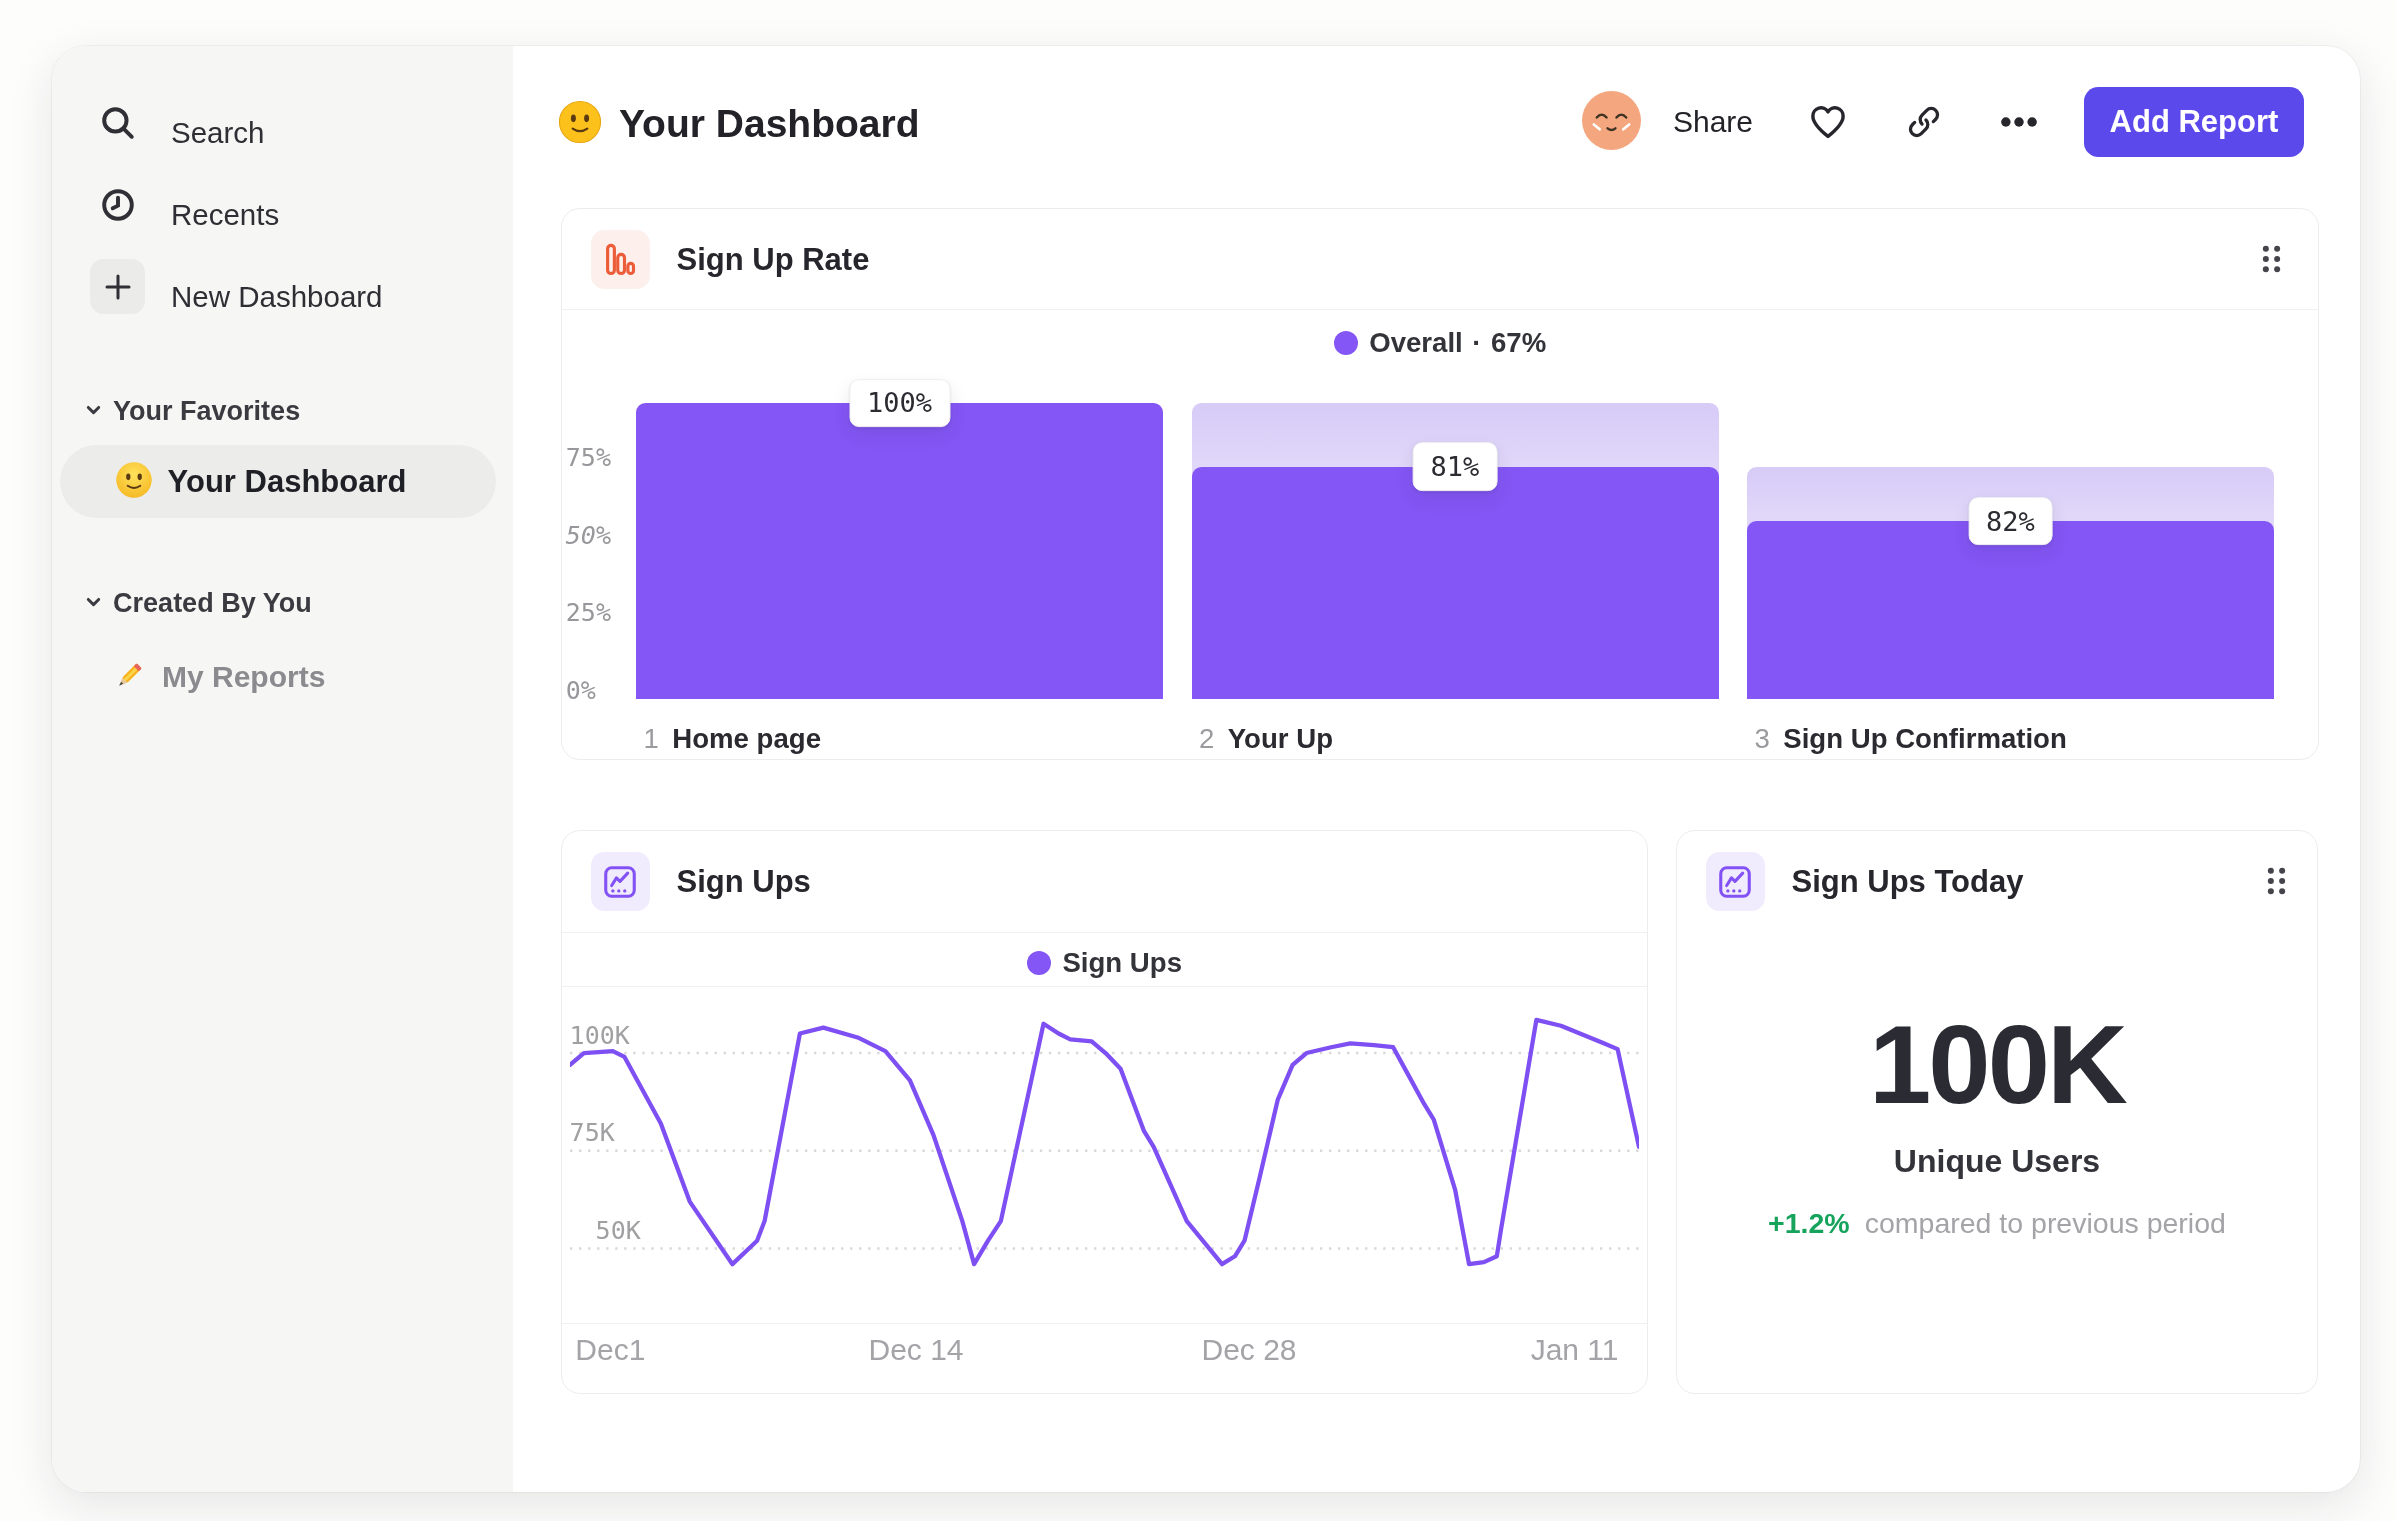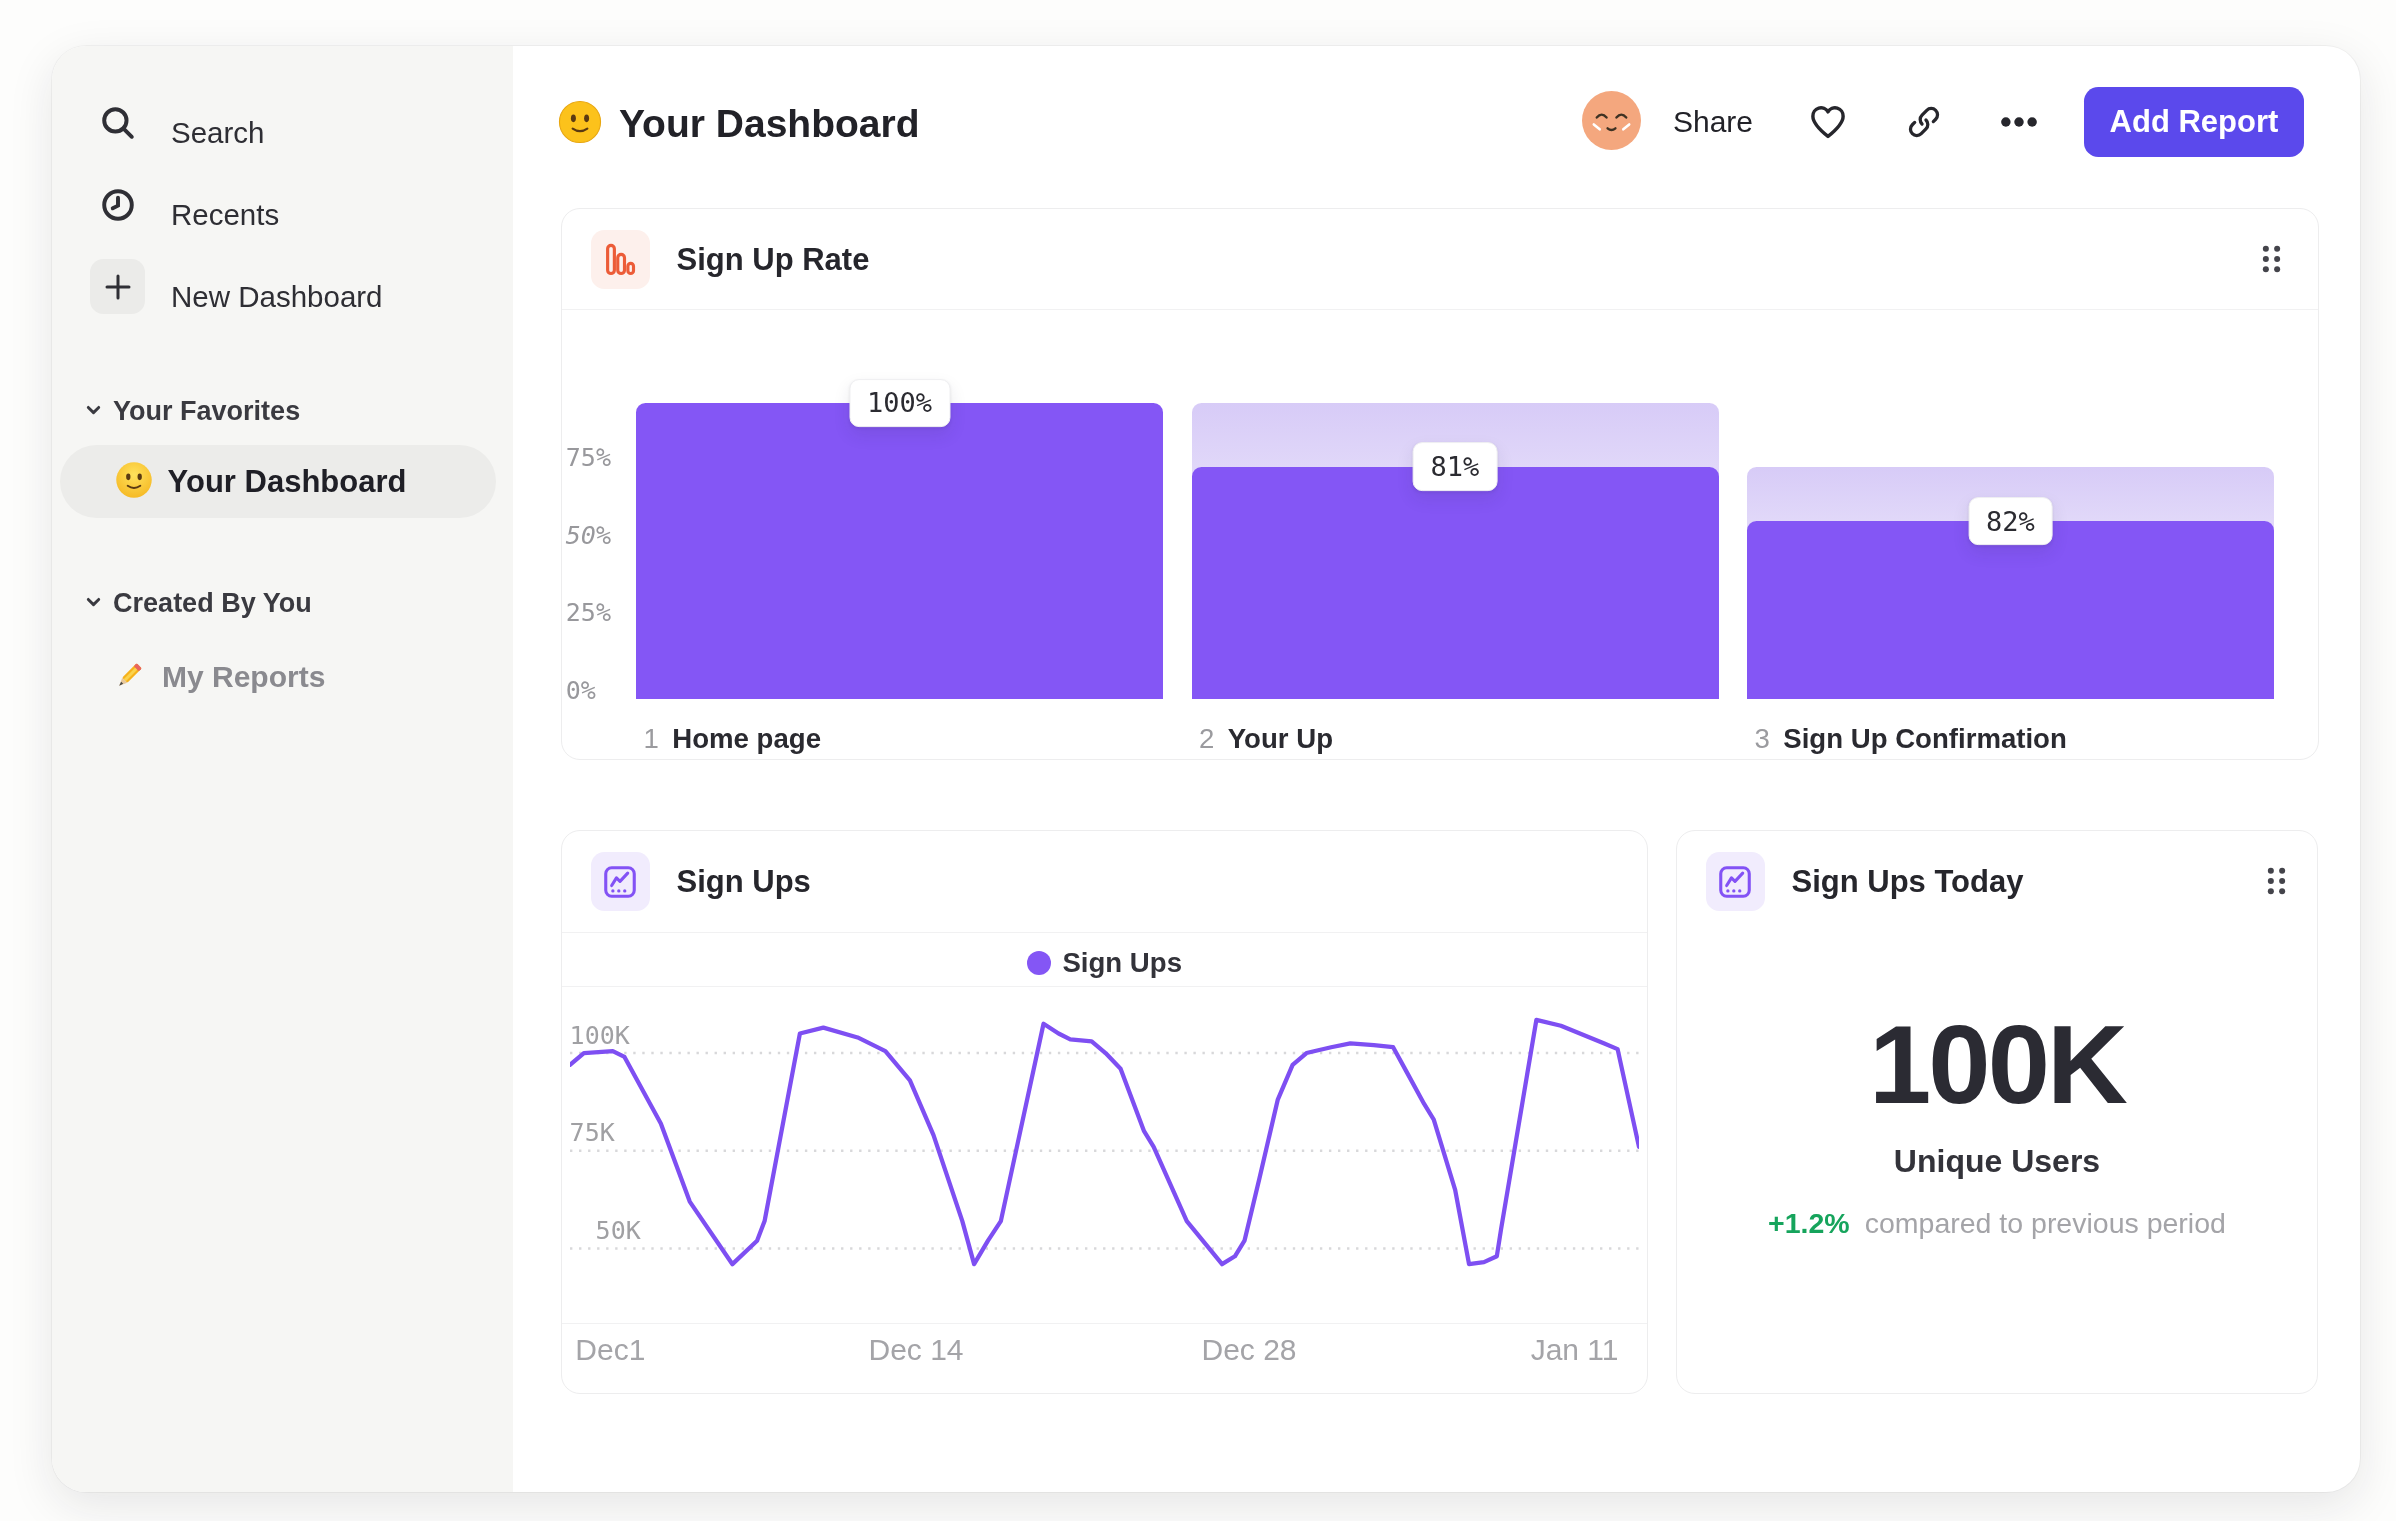--- a/index.html
+++ b/index.html
@@ -232,20 +232,28 @@
         <circle cx="7" cy="6" r="3.2"></circle>
           <circle cx="19" cy="6" r="3.2"></circle>
         <circle cx="7" cy="17" r="3.2"></circle>
           <circle cx="19" cy="17" r="3.2"></circle>
         <circle cx="7" cy="28" r="3.2"></circle>
           <circle cx="19" cy="28" r="3.2"></circle>
       </svg>
     </span>
     <div class="divider" style="top:100px"></div>
 
+    <div class="legend" style="top:118px">
+      <span class="legend-dot"></span>
+      <span class="legend-text">
+        <span>Overall</span>
+        <span>·</span>
+        <span>67%</span>
+      </span>
+    </div>
 
     <div id="funnel-yaxis">
         <span class="f-ylabel mono" style="top: 234px;">75%</span>
         <span class="f-ylabel mono" style="top: 312px; font-style: italic;">50%</span>
         <span class="f-ylabel mono" style="top: 389px;">25%</span>
         <span class="f-ylabel mono" style="top: 467px;">0%</span>
       </div>
     <div class="f-cols" id="funnel-plot">
         <div class="f-col">
           <div class="f-bar" style="height: 100%; background: rgb(132, 86, 245);"></div>

